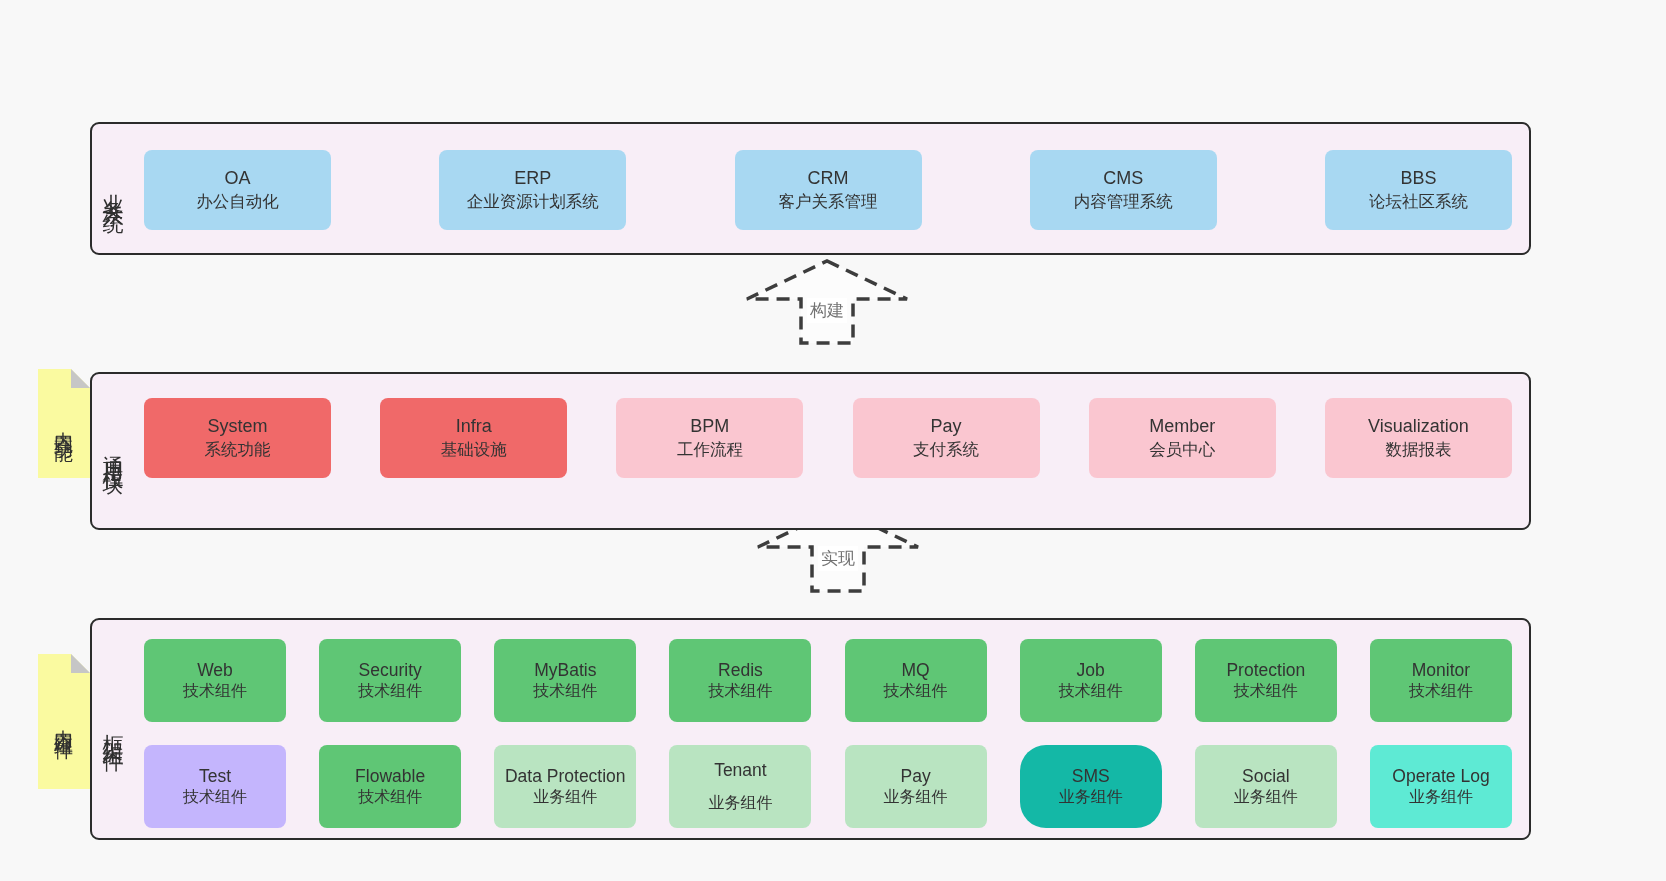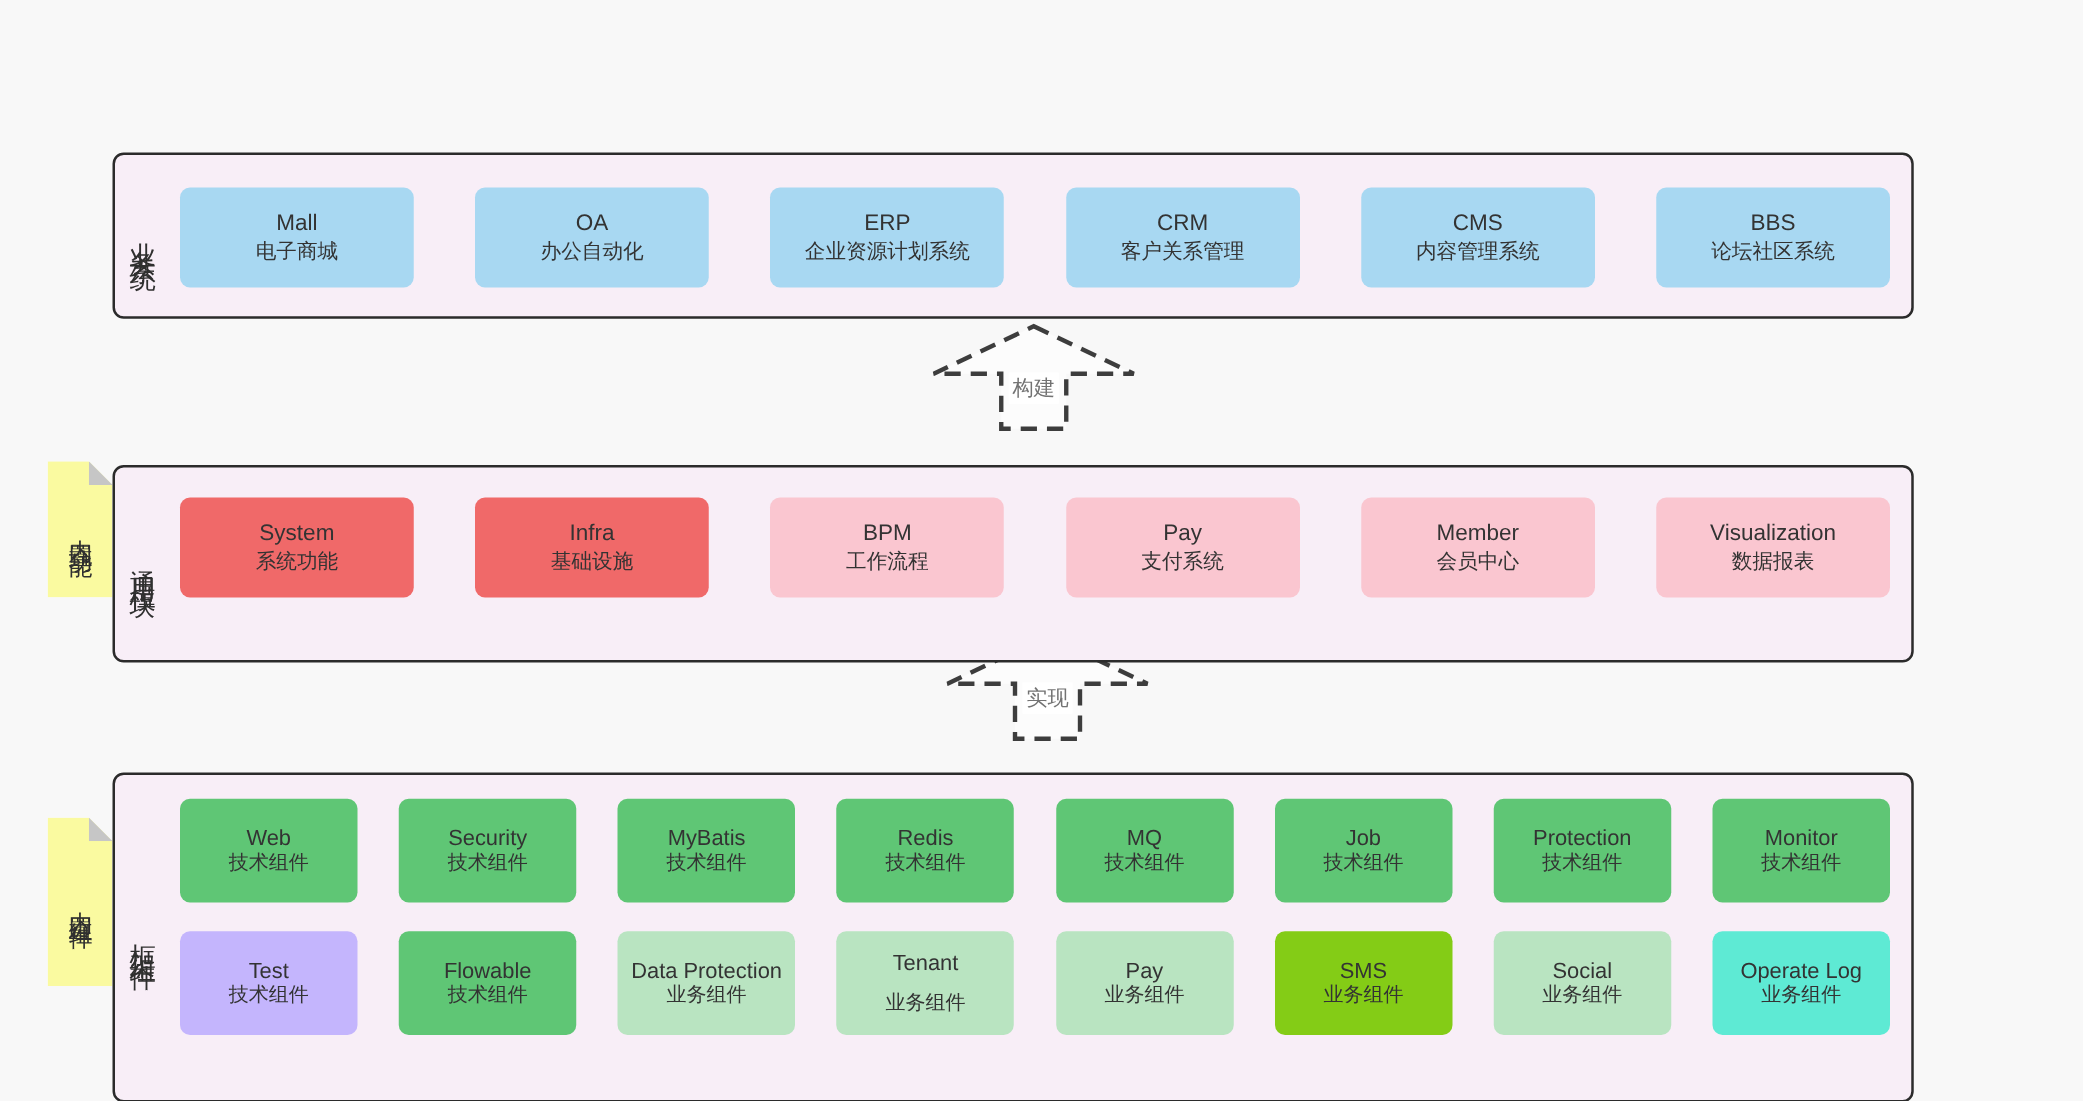--- a/index.html
+++ b/index.html
@@ -9,21 +9,21 @@
     font-family:"Liberation Sans","DejaVu Sans",sans-serif;
     color:#333333;
   }
   .band{
     position:absolute;left:90px;width:1441px;
     background:#f8eef7;border:2px solid #2b2b2b;border-radius:9px;
     box-sizing:border-box;z-index:1;
   }
   #band-business{top:122px;height:133px;}
   #band-modules{top:372px;height:158px;}
-  #band-components{top:618px;height:264px;}
+  #band-components{top:618px;height:222px;}
   .band-label{
     position:absolute;left:11px;top:50%;transform:translateY(-50%);
     writing-mode:vertical-rl;text-orientation:upright;
     font-size:21px;letter-spacing:6px;color:#2f2f2f;line-height:1;
     white-space:nowrap;
   }
   .boxrow{
     position:absolute;left:52px;right:17px;
     display:flex;justify-content:space-between;
   }
@@ -67,24 +67,20 @@
     padding:1px 3px;white-space:nowrap;
   }
 </style>
 </head>
 <body>
 
 <div class="band" id="band-business">
   <div class="band-label">业务系统</div>
   <div class="boxrow">
     <div class="box wide" style="background: rgb(168, 216, 242);">
-      <span class="bn">Mall</span>
-      <span class="bd">电子商城</span>
-    </div>
-    <div class="box wide" style="background: rgb(168, 216, 242);">
       <span class="bn">OA</span>
       <span class="bd">办公自动化</span>
     </div>
     <div class="box wide" style="background: rgb(168, 216, 242);">
       <span class="bn">ERP</span>
       <span class="bd">企业资源计划系统</span>
     </div>
     <div class="box wide" style="background: rgb(168, 216, 242);">
       <span class="bn">CRM</span>
       <span class="bd">客户关系管理</span>
@@ -204,21 +200,21 @@
       <span class="bd">业务组件</span>
     </div>
     <div class="box narrow" style="background: rgb(185, 228, 193); gap: 12px;">
       <span class="bn">Tenant</span>
       <span class="bd">业务组件</span>
     </div>
     <div class="box narrow" style="background: rgb(185, 228, 193);">
       <span class="bn">Pay</span>
       <span class="bd">业务组件</span>
     </div>
-    <div class="box narrow" style="background: #84cc16;">
+    <div class="box narrow" style="background: #14b8a6; border-radius: 26px;">
       <span class="bn">SMS</span>
       <span class="bd">业务组件</span>
     </div>
     <div class="box narrow" style="background: rgb(185, 228, 193);">
       <span class="bn">Social</span>
       <span class="bd">业务组件</span>
     </div>
     <div class="box narrow" style="background: #5eead4;">
       <span class="bn">Operate Log</span>
       <span class="bd">业务组件</span>

